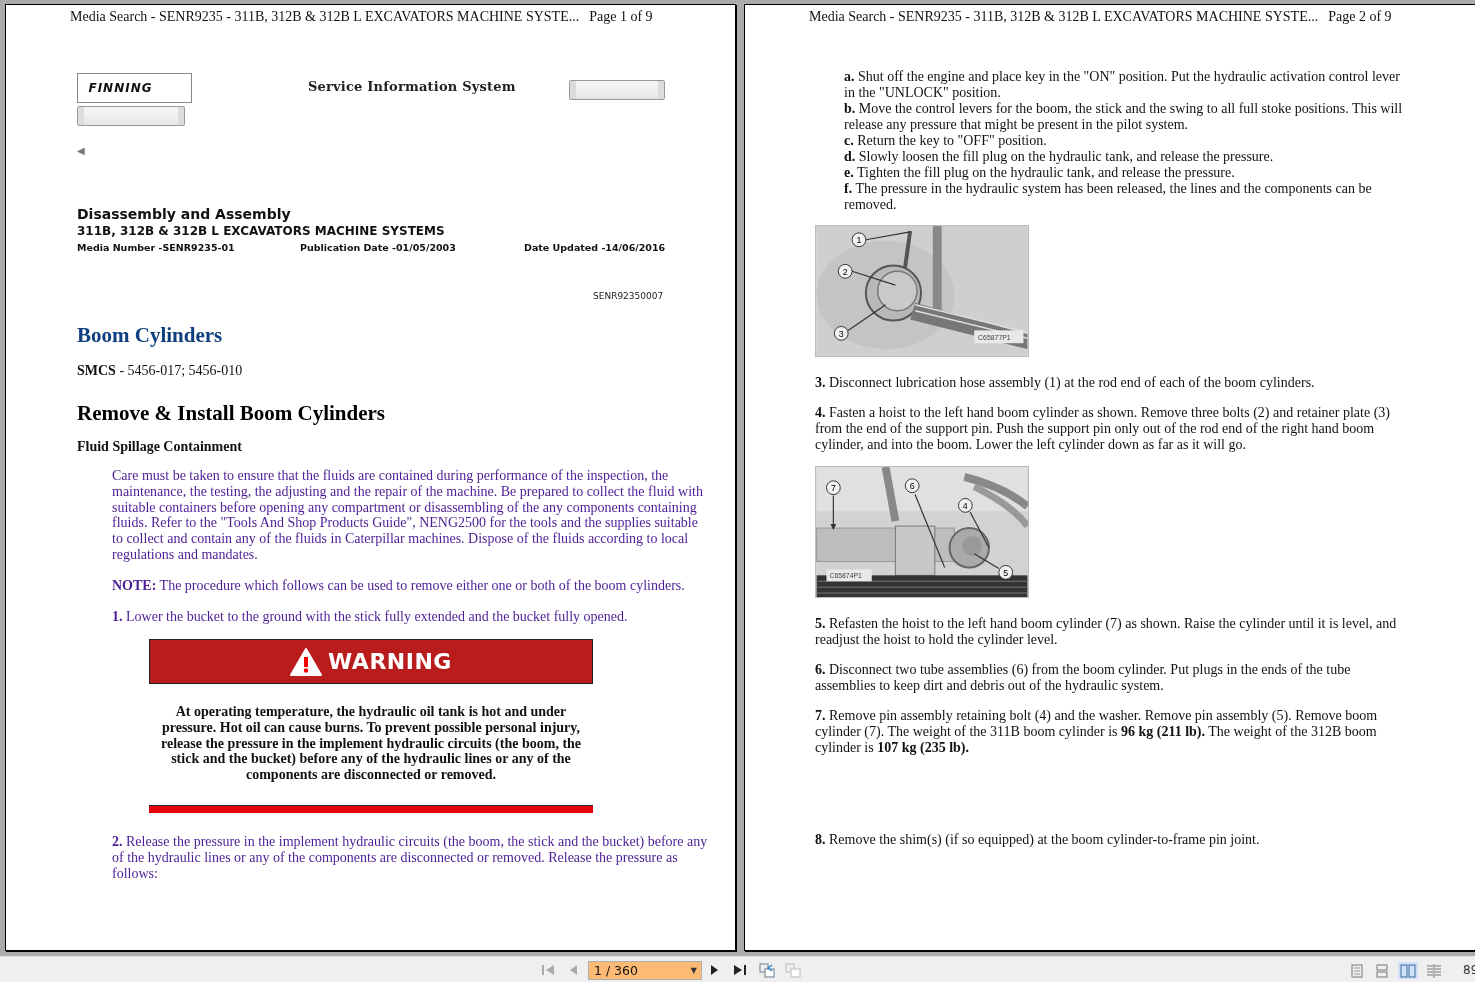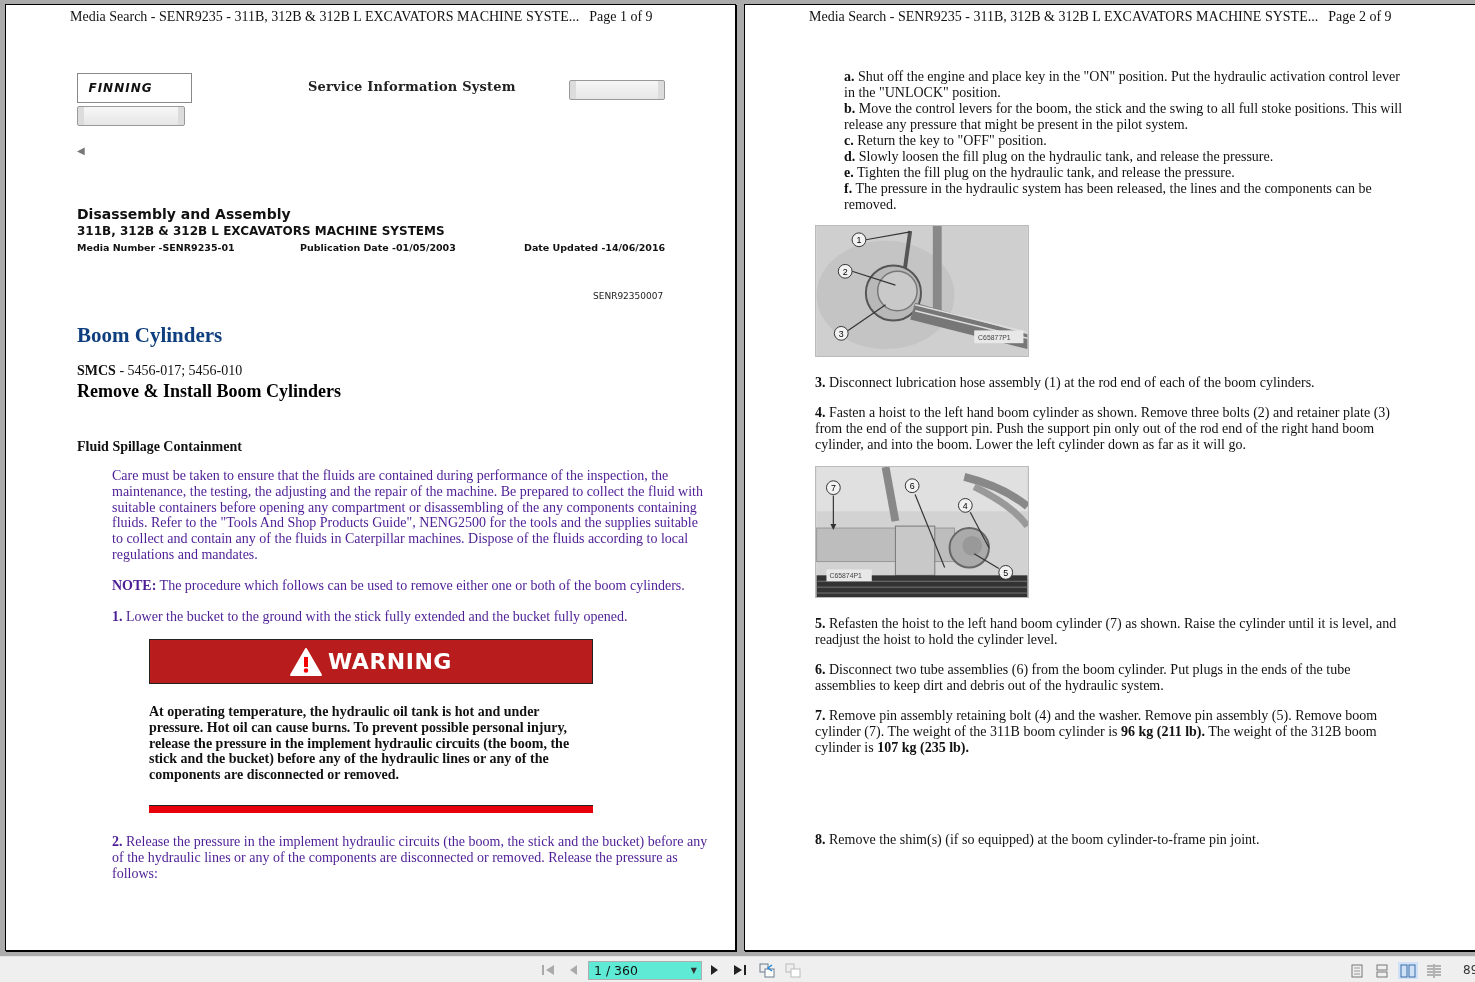--- a/index.html
+++ b/index.html
@@ -52,34 +52,34 @@
   .doc-machine { position: absolute; left: 71px; top: 219px; font-family: "DejaVu Sans", sans-serif; font-weight: bold; font-size: 12px; color: #111; }
   .doc-meta { position: absolute; top: 237px; font-family: "DejaVu Sans", sans-serif; font-weight: bold; font-size: 9.5px; color: #111; white-space: nowrap; }
   #meta-media { left: 71px; }
   #meta-pub { left: 294px; }
   #meta-upd { left: 518px; }
   .doc-id { position: absolute; left: 587px; top: 286px; font-family: "DejaVu Sans", sans-serif; font-size: 9px; color: #222; }
 
   .h-boom { position: absolute; left: 71px; top: 318px; font-size: 21px; font-weight: bold; color: #0f3f7e; }
   .smcs { position: absolute; left: 71px; top: 358px; font-size: 14px; }
   .smcs b { font-weight: bold; }
-  .h-remove { position: absolute; left: 71px; top: 376px; font-size: 18px; font-weight: bold; color: #000; }
+  .h-remove { position: absolute; left: 71px; top: 396px; font-size: 21px; font-weight: bold; color: #000; }
   .h-fluid { position: absolute; left: 71px; top: 434px; font-size: 14px; font-weight: bold; }
 
   .para { position: absolute; left: 71px; width: 600px; font-size: 14px; line-height: 15.8px; color: #4c1d95; margin-left: 35px; }
   .para b { font-weight: bold; }
 
   .warn-bar {
     position: absolute; left: 143px; top: 634px; width: 444px; height: 45px; background: #b91c1c;
     border: 1px solid #222; display: flex; align-items: center; justify-content: center; gap: 6px;
   }
   .warn-bar .tri { width: 32px; height: 28px; }
   .warn-bar .wtext { font-family: "DejaVu Sans", sans-serif; font-weight: bold; font-size: 22px; color: #fff; letter-spacing: 0.5px; }
   .warn-body {
-    position: absolute; left: 143px; top: 699px; width: 444px; text-align: left;
+    position: absolute; left: 143px; top: 699px; width: 444px; text-align: center;
     font-weight: bold; font-size: 14px; line-height: 15.8px; color: #111;
   }
   .warn-foot { position: absolute; left: 143px; top: 800px; width: 444px; height: 8px; background: #e8000b; border-top: 1px solid #222; }
 
   
   .sub-steps { position: absolute; left: 99px; top: 64px; width: 560px; font-size: 14px; line-height: 16px; }
   .sub-steps div b { font-weight: bold; }
 
   .figure {
     position: absolute; left: 70px; width: 214px; height: 132px; background: #d7d7d7; overflow: hidden;
@@ -91,21 +91,21 @@
   .p2para b { font-weight: bold; }
 
   
   .toolbar {
     position: absolute; left: 0; top: 956px; width: 1475px; height: 26px; background: #efefef;
     border-top: 1px solid #e2e2e2; font-family: "DejaVu Sans", sans-serif;
   }
   .tb-btn { position: absolute; top: 5px; height: 16px; display: flex; align-items: center; justify-content: center; color: #333; font-size: 13px; }
   .tb-btn.dim { color: #aaa; }
   .page-select {
-    position: absolute; left: 588px; top: 4px; width: 114px; height: 19px; background: #5eead4;
+    position: absolute; left: 588px; top: 4px; width: 114px; height: 19px; background: #fdba74;
     border: 1px solid #adadad; font-size: 12.5px; padding-left: 5px; line-height: 17px; color: #111;
   }
   .page-select .caret { position: absolute; right: 4px; top: 0; font-size: 8px; color: #333; }
   .view-btn { position: absolute; top: 5px; width: 20px; height: 17px; display: flex; align-items: center; justify-content: center; }
   .view-btn.active { background: #cfe0f7; }
   .zoom-val { position: absolute; left: 1463px; top: 6px; font-size: 12px; color: #333; }
 </style>
 </head>
 <body>
 

